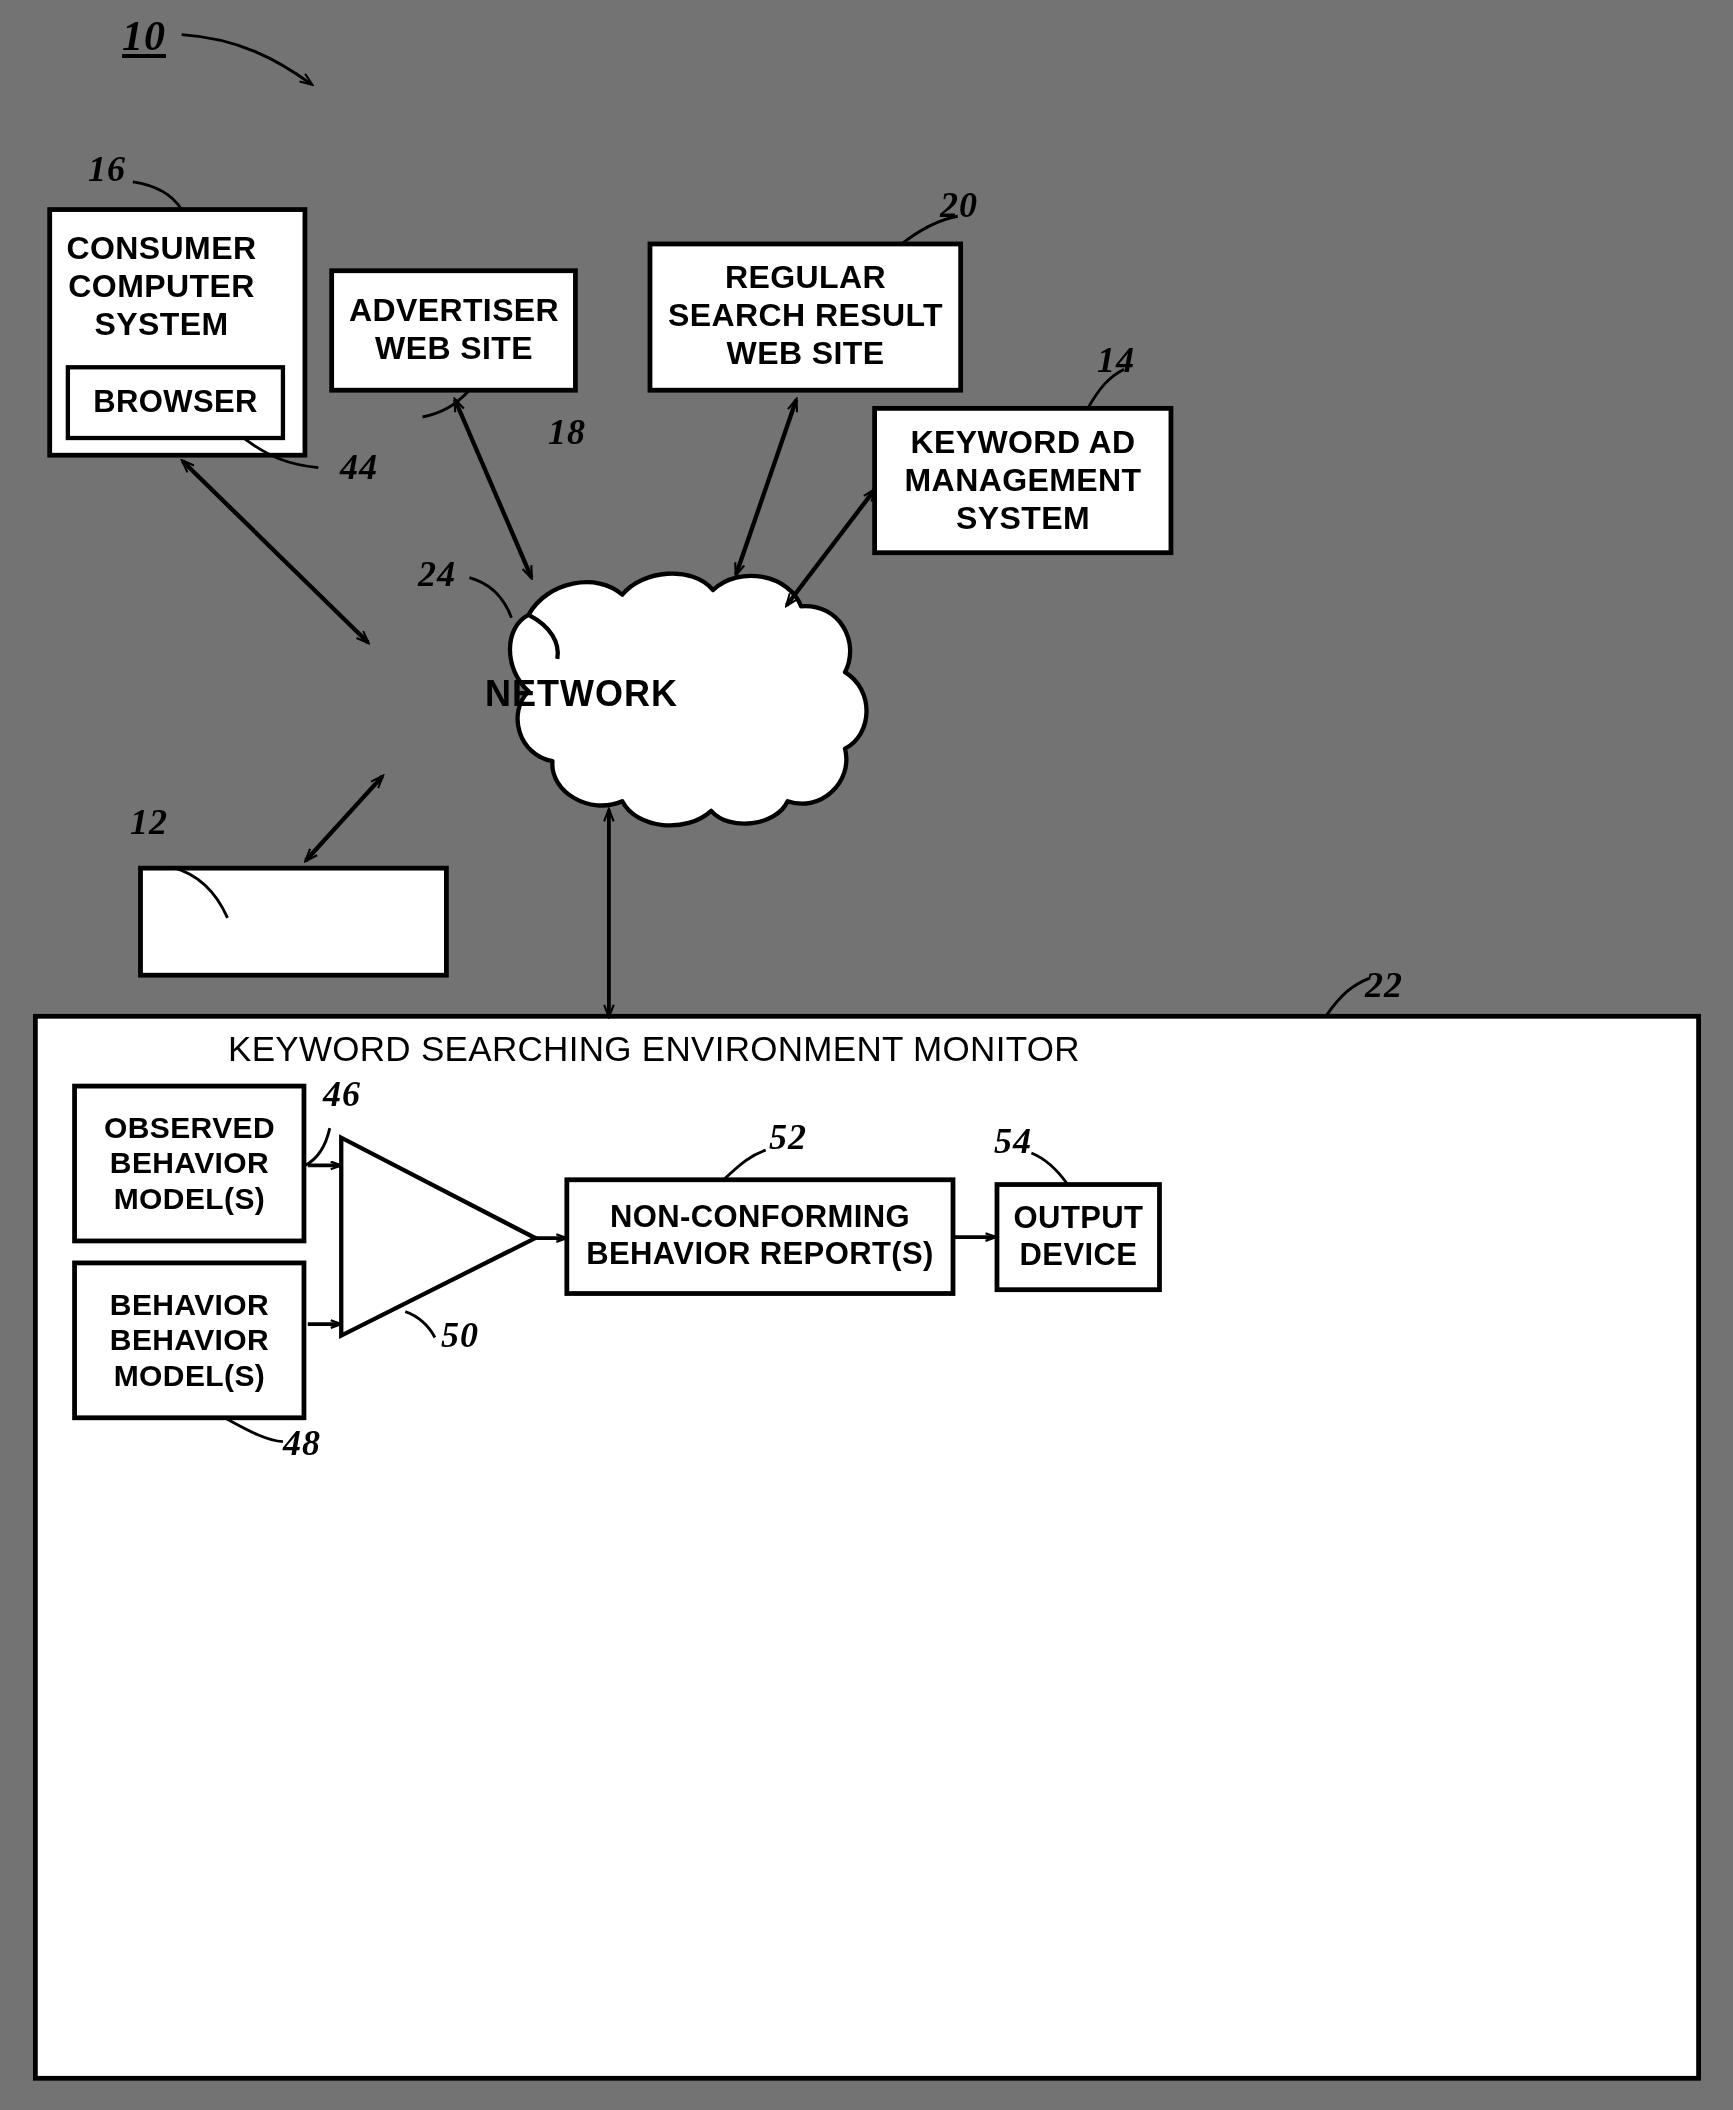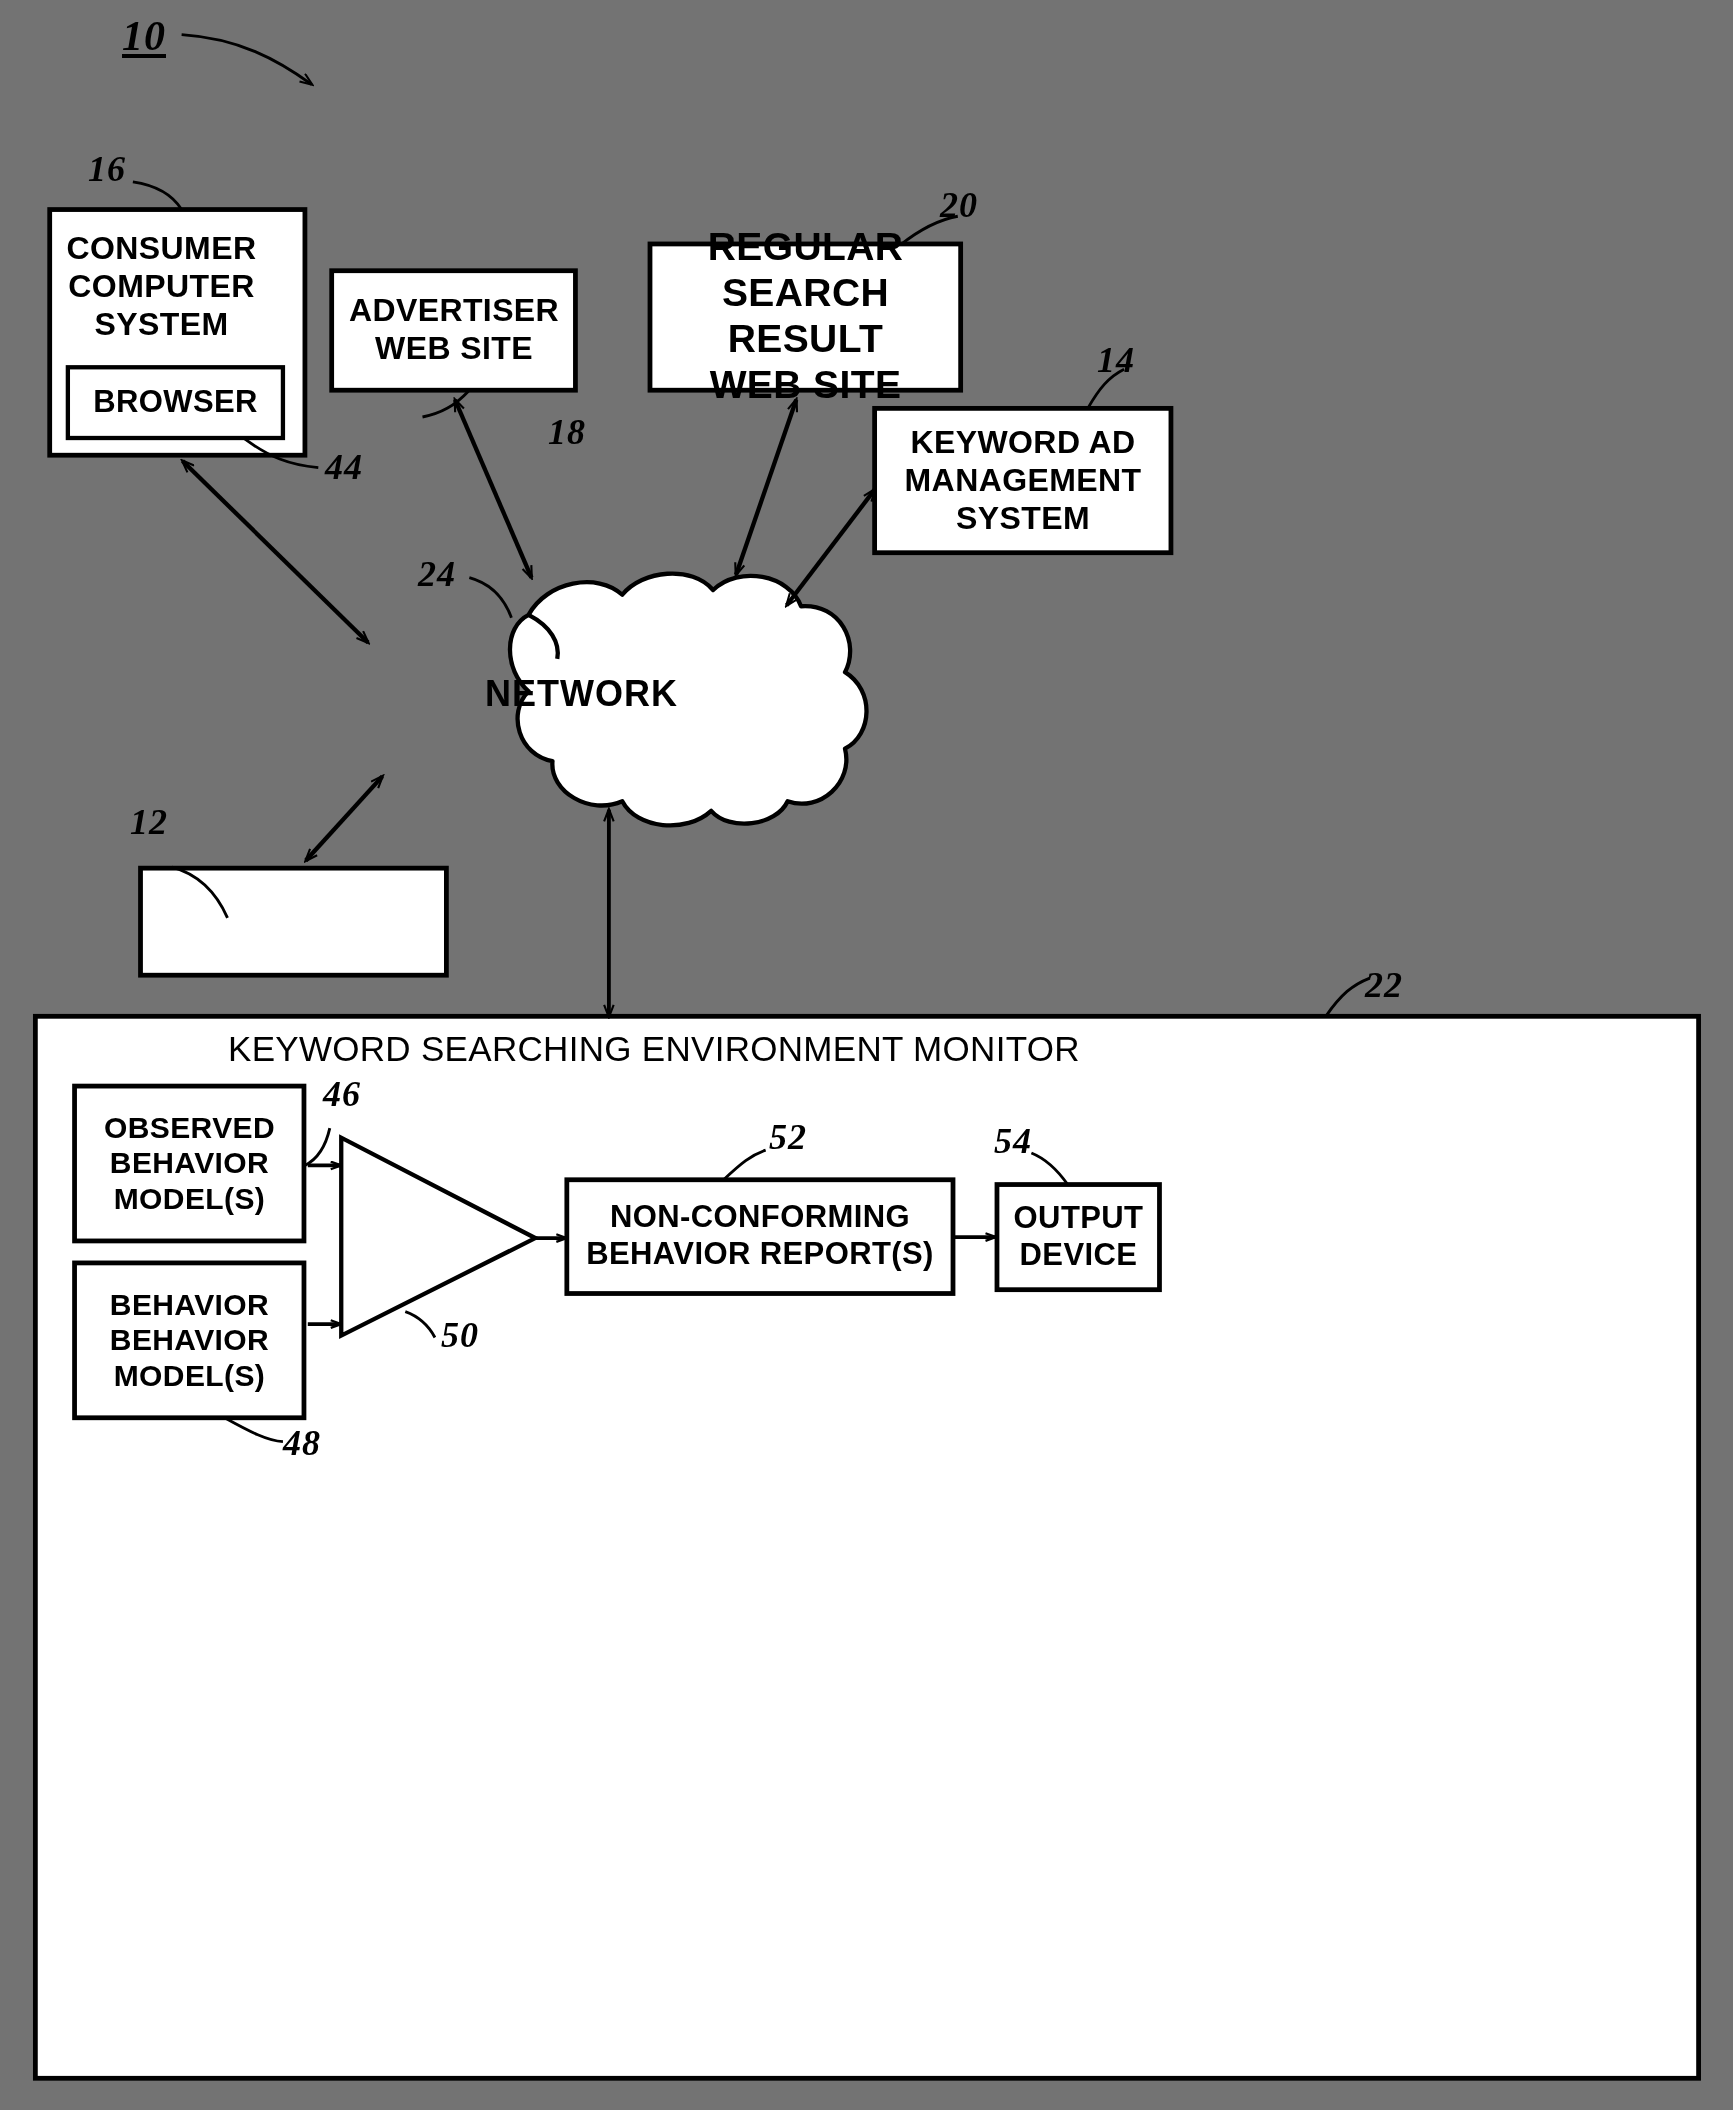--- a/index.html
+++ b/index.html
@@ -201,30 +201,30 @@
   <div class="ref-num" style="left:88px; top:148px;">16</div>
 
   <div class="box-label" style="left:34px; top:225px; width:255px; height:124px; font-size:32px; flex-direction:column;">
     <span>CONSUMER</span>
     <span>COMPUTER</span>
     <span>SYSTEM</span>
   </div>
 
   <div class="box-label" style="left:68px; top:367px; width:215px; height:71px; font-size:31px;">BROWSER</div>
 
-  <div class="ref-num" style="left:325px; top:446px;font-family:Liberation Serif, serif;">44</div>
+  <div class="ref-num" style="left:340px; top:446px;font-family:Liberation Serif, serif;">44</div>
 
   <div class="box-label" style="left:332px; top:277px; width:244px; height:105px; font-size:32px; flex-direction:column;">
     <span>ADVERTISER</span>
     <span>WEB SITE</span>
   </div>
 
   <div class="ref-num" style="left:548px; top:411px;">18</div>
 
-  <div class="box-label" style="left:650px; top:254px; width:311px; height:124px; font-size:39px; flex-direction:column;">
+  <div class="box-label" style="left:650px; top:254px; width:311px; height:124px; font-size:32px; flex-direction:column;">
     <span>REGULAR</span>
     <span>SEARCH RESULT</span>
     <span>WEB SITE</span>
   </div>
 
   <div class="ref-num" style="left:940px; top:184px;">20</div>
 
   <div class="box-label" style="left:875px; top:419px; width:296px; height:124px; font-size:32px; flex-direction:column;">
     <span>KEYWORD AD</span>
     <span>MANAGEMENT</span>

